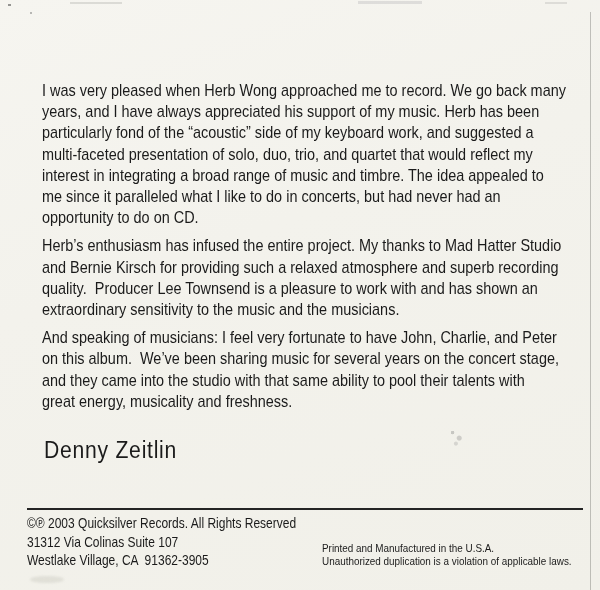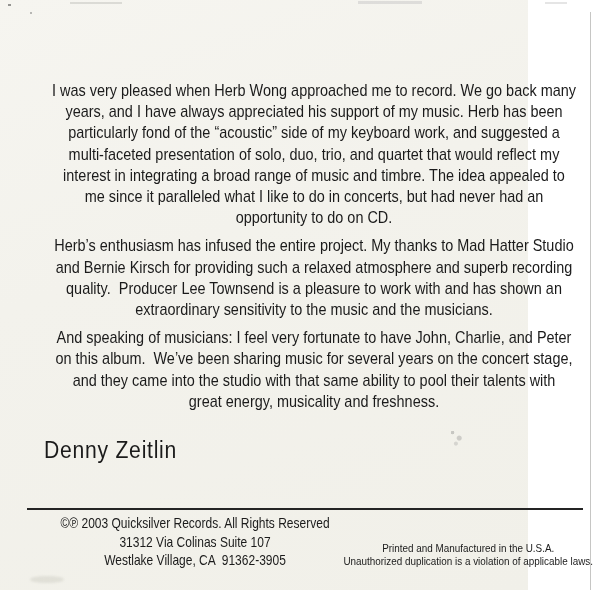--- a/index.html
+++ b/index.html
@@ -1,24 +1,23 @@
 <!DOCTYPE html>
 <html><head>
 <meta charset="utf-8">
 <style>
   * { margin: 0; padding: 0; box-sizing: border-box; }
   html, body { width: 600px; height: 590px; overflow: hidden; }
   .page {
     position: relative;
-    width: 528px;
+    width: 600px;
     height: 590px;
     background: linear-gradient(160deg, #f6f5f0 0%, #f3f2ec 40%, #f1f0e9 100%);
     font-family: "Liberation Sans", "DejaVu Sans", sans-serif;
     color: #1b1b1b;
-    text-align: center;
   }
   .notes {
     position: absolute;
     left: 42px;
     top: 80px;
     font-size: 17px;
     line-height: 21.2px;
     transform: scaleX(0.85);
     transform-origin: 0 0;
     width: 640px;

